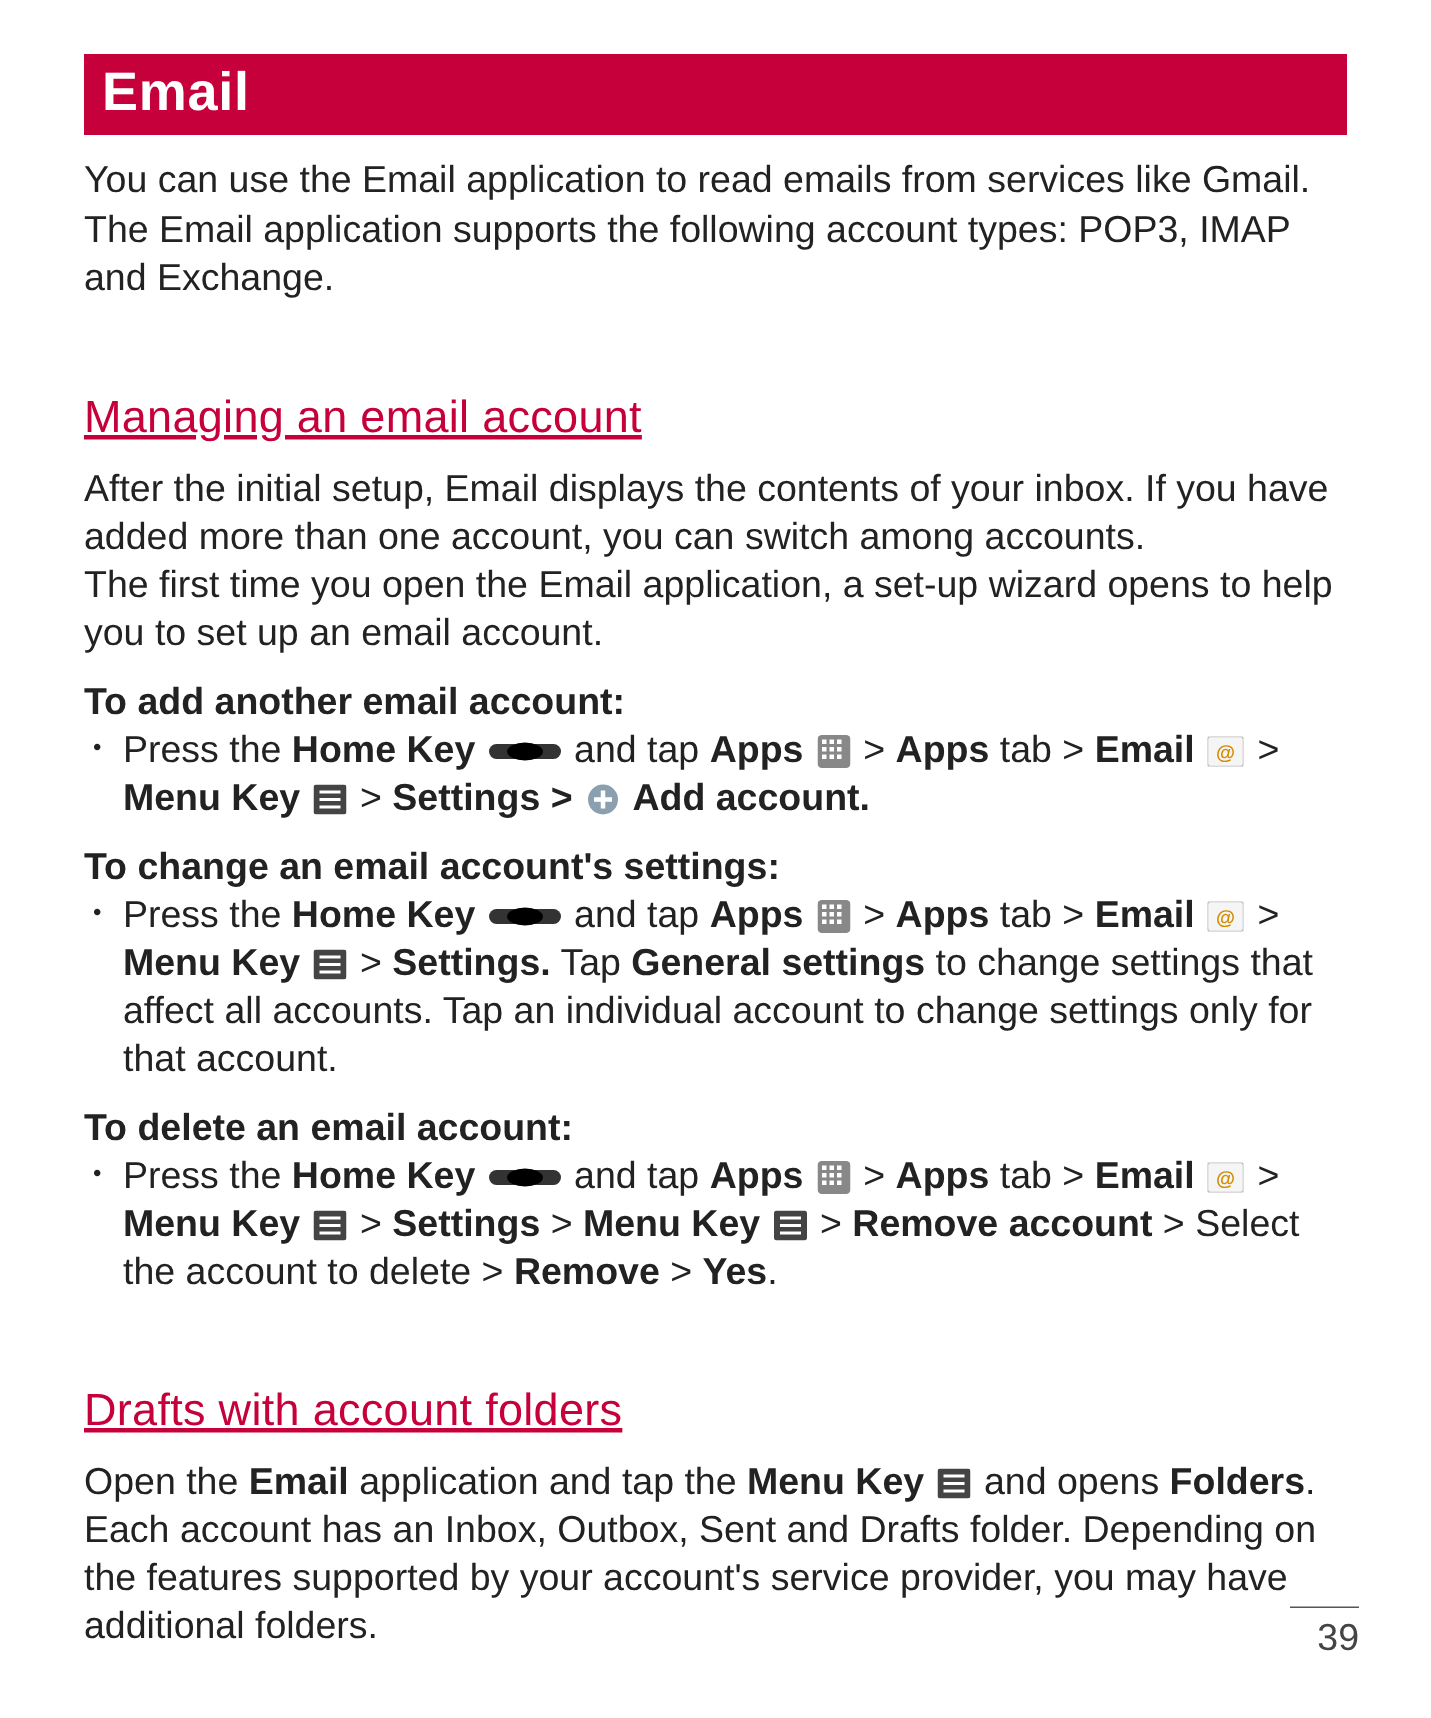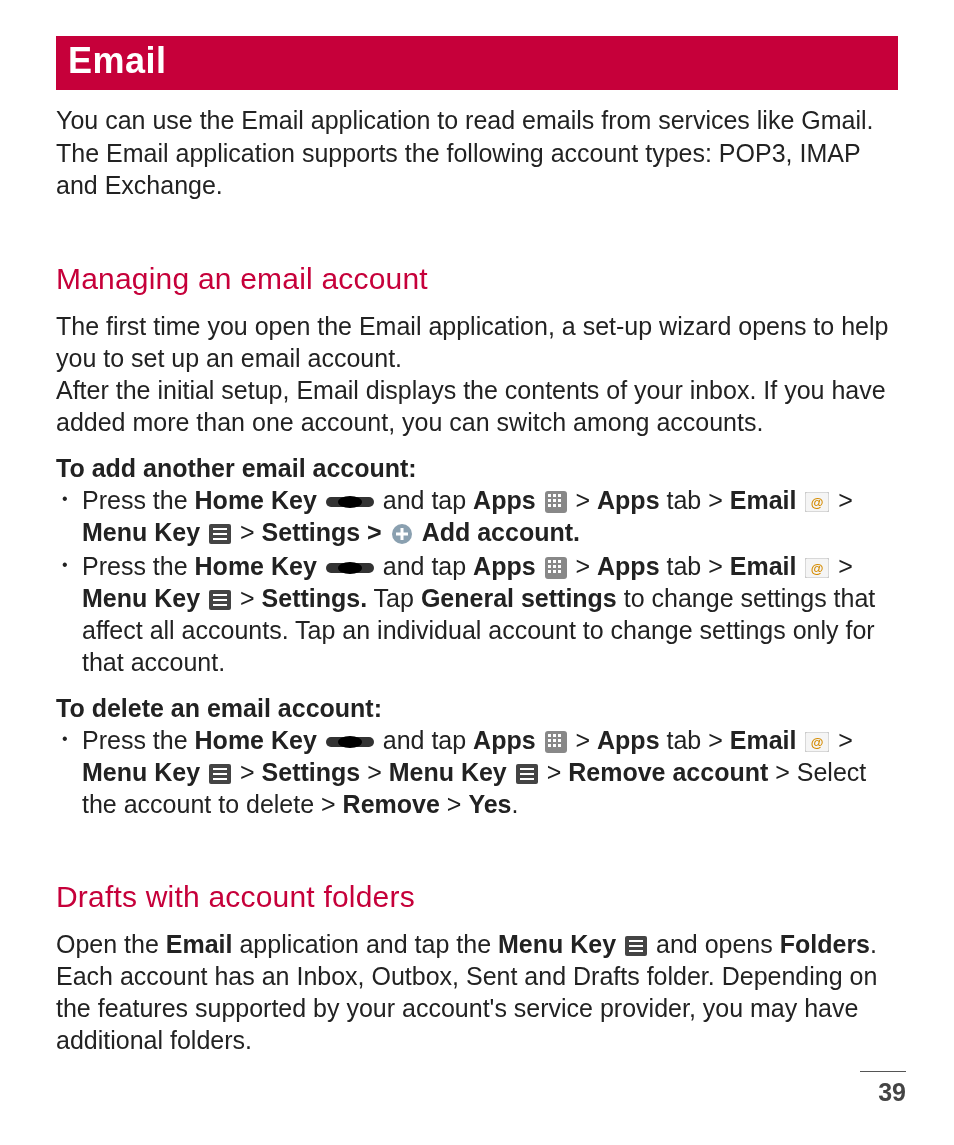--- a/index.html
+++ b/index.html
@@ -28,20 +28,21 @@
     font-weight: 400;
   }
   .intro p { margin: 0; }
   h2.section {
     color: #c6003a;
     font-size: 30px;
     font-weight: 400;
     margin-top: 60px;
     margin-bottom: 14px;
     letter-spacing: 0.2px;
+    text-decoration: underline;
   }
   .body-text {
     font-size: 25px;
     line-height: 1.28;
     font-weight: 300;
   }
   .subhead {
     font-weight: 600;
     font-size: 25px;
     margin-top: 14px;
@@ -74,21 +75,21 @@
   .page-number {
     position: absolute;
     bottom: 38px;
     right: 48px;
     font-size: 25px;
     color: #444;
     border-top: 1px solid #555;
     padding-top: 6px;
     width: 46px;
     text-align: right;
-    font-weight: 700;
+    font-weight: 400;
   }
 </style>
 </head>
 <body>
 
 <svg width="0" height="0" style="position:absolute">
   <defs>
     <g id="ico-home">
       <rect x="0" y="6" width="48" height="10" rx="5" fill="#333"></rect>
       <ellipse cx="24" cy="11" rx="12" ry="6" fill="#000"></ellipse>
@@ -129,22 +130,22 @@
   <span>Email</span>
 </div>
 
 <div class="intro">
   <p>You can use the Email application to read emails from services like Gmail. The Email application supports the following account types: POP3, IMAP and Exchange.</p>
 </div>
 
 <h2 class="section">Managing an email account</h2>
 
 <div class="body-text">
+  <p>After the initial setup, Email displays the contents of your inbox. If you have added more than one account, you can switch among accounts.</p>
   <p>The first time you open the Email application, a set-up wizard opens to help you to set up an email account.</p>
-  <p>After the initial setup, Email displays the contents of your inbox. If you have added more than one account, you can switch among accounts.</p>
 
   <p class="subhead">To add another email account:</p>
   <div class="bullet">
     <span>Press the </span><span class="b">Home Key</span>
     <span class="inline-icon"><svg width="48" height="22">
           <use href="#ico-home"></use>
         </svg></span>
     <span> and tap </span><span class="b">Apps</span>
     <span class="inline-icon"><svg width="22" height="22">
           <use href="#ico-apps"></use>
@@ -158,20 +159,21 @@
     <span class="inline-icon"><svg width="22" height="20">
           <use href="#ico-menu"></use>
         </svg></span>
     <span> &gt; </span><span class="b">Settings</span><span class="b"> &gt; </span>
     <span class="inline-icon"><svg width="22" height="22">
           <use href="#ico-plus"></use>
         </svg></span>
     <span class="b">Add account.</span>
   </div>
 
+  <p class="subhead">To change an email account's settings:</p>
   <div class="bullet">
     <span>Press the </span><span class="b">Home Key</span>
     <span class="inline-icon"><svg width="48" height="22">
           <use href="#ico-home"></use>
         </svg></span>
     <span> and tap </span><span class="b">Apps</span>
     <span class="inline-icon"><svg width="22" height="22">
           <use href="#ico-apps"></use>
         </svg></span>
     <span> &gt; </span><span class="b">Apps</span><span> tab</span>

